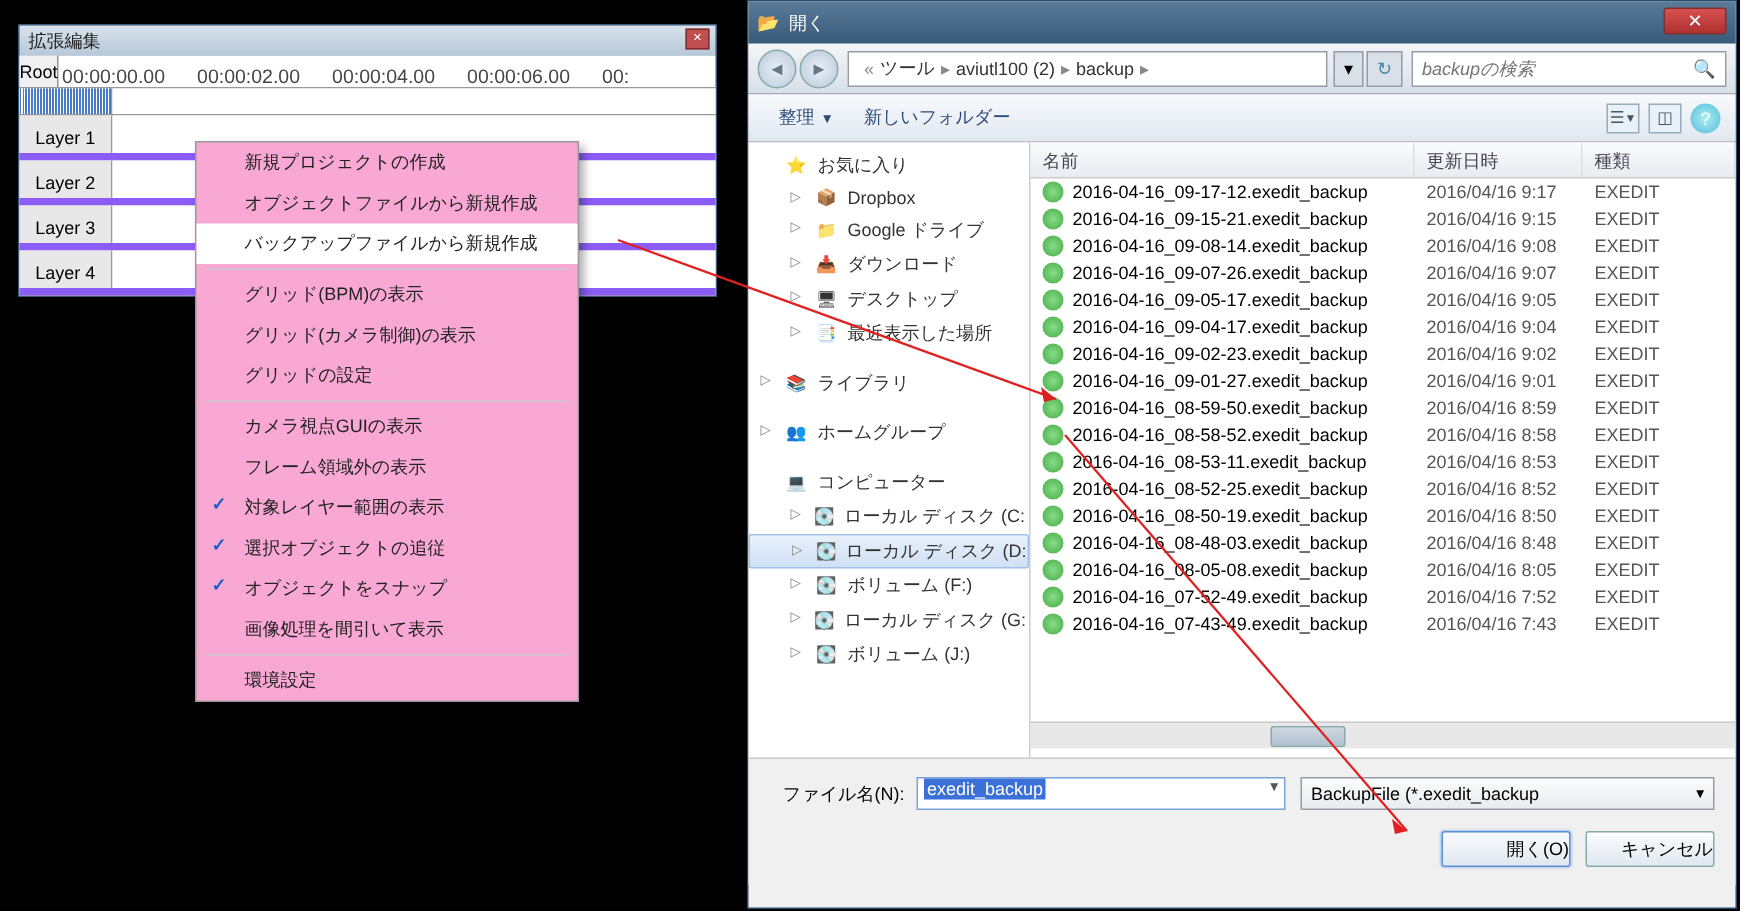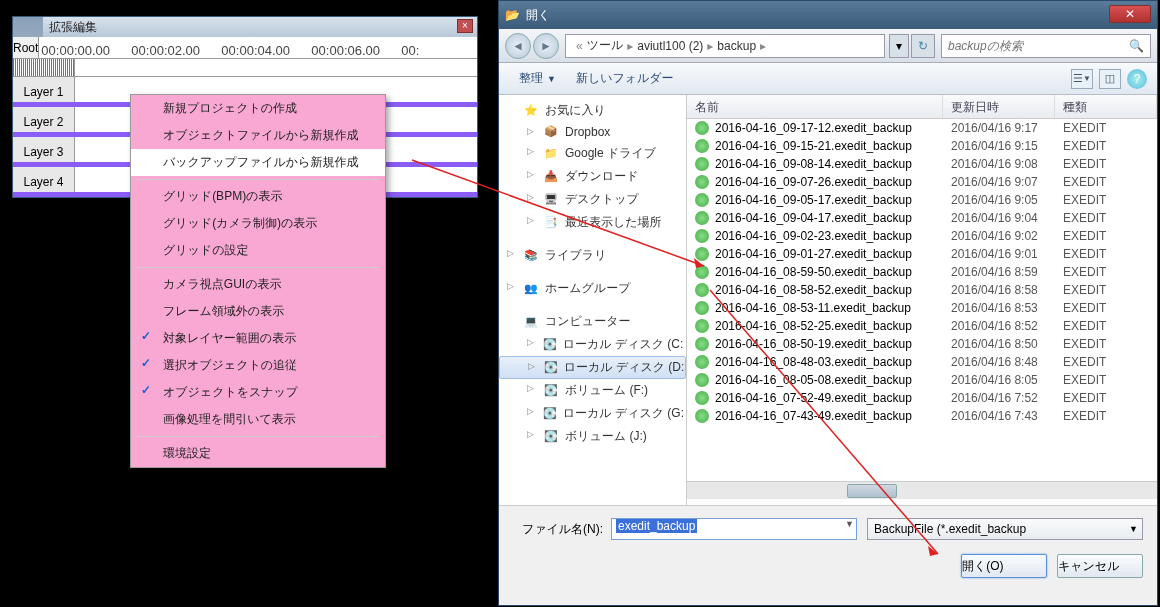--- a/index.html
+++ b/index.html
@@ -1,20 +1,20 @@
 <!DOCTYPE html>
 <html><head>
 <meta charset="utf-8">
 <style>
 * { box-sizing: border-box; margin: 0; padding: 0; font-family: "Meiryo UI", "MS UI Gothic", sans-serif; font-size: 12px; }
 body { background: #000; width: 1160px; height: 607px; position: relative; overflow: hidden; }
 
 
 .timeline-window { position: absolute; left: 12px; top: 16px; width: 466px; background: linear-gradient(#8aa0b8, #e8edf2); border: 1px solid #3a5a7a; box-shadow: 2px 2px 6px rgba(0,0,0,.4); }
-.timeline-title { height: 20px; background: linear-gradient(#d8e2ec, #b8c8d8); padding: 2px 6px; color: #222; position: relative; margin-left: 30px; }
+.timeline-title { height: 20px; background: linear-gradient(#d8e2ec, #b8c8d8); padding: 2px 6px; color: #222; position: relative; }
 .timeline-close { position: absolute; right: 4px; top: 2px; width: 16px; height: 14px; background: #c05050; color: #fff; text-align: center; line-height: 12px; font-size: 10px; border: 1px solid #803030; }
 .timeline-body { background: #fff; }
 .timeline-head { display: flex; height: 22px; border-bottom: 1px solid #999; }
 .root-cell { width: 62px; border-right: 1px solid #999; text-align: center; line-height: 22px; background: #f0f0f0; }
 .ruler-cell { flex: 1; display: flex; align-items: flex-end; font-size: 10px; color: #444; position: relative; padding-left: 2px; }
 .ruler-cell span { width: 90px; display: inline-block; font-size: 13px; }
 .wave-row { display: flex; height: 18px; border-bottom: 1px solid #999; }
 .wave-left { width: 62px; border-right: 1px solid #999; background: repeating-linear-gradient(90deg,#4a7ac8 0,#4a7ac8 1px,#fff 1px,#fff 2px); }
 .wave-right { flex: 1; background: #fff; }
 .layer-row { display: flex; height: 30px; border-bottom: 5px solid #8b5cf6; }
@@ -78,21 +78,21 @@
 
 .fd-bottom { padding: 12px 14px; background: #f0f0f0; border-top: 1px solid #ccc; }
 .fn-row { display: flex; align-items: center; margin-bottom: 14px; }
 .fn-label { width: 98px; text-align: right; padding-right: 8px; }
 .fn-input { width: 246px; height: 22px; border: 1px solid #7aa0d8; background: #fff; display: flex; align-items: flex-start; padding: 0 4px; margin-right: 10px; position: relative; }
 .fn-input .val { background: #3a70d8; color: #fff; padding: 0 2px; }
 .fn-input .drop { position: absolute; right: 2px; color: #555; font-size: 9px; }
 .fn-filter { flex: 1; height: 22px; border: 1px solid #99a; background: linear-gradient(#fafbfc,#e8ecf0); display: flex; align-items: center; padding: 0 6px; position: relative; }
 .fn-filter .drop { position: absolute; right: 4px; font-size: 9px; }
 .btn-row { display: flex; justify-content: flex-end; gap: 10px; }
-.dlg-btn { width: 86px; height: 24px; border: 1px solid #8aa; background: linear-gradient(#fafcfe,#e0e8f0); text-align: left; line-height: 22px; border-radius: 2px; }
+.dlg-btn { width: 86px; height: 24px; border: 1px solid #8aa; background: linear-gradient(#fafcfe,#e0e8f0); text-align: right; line-height: 22px; border-radius: 2px; }
 .dlg-btn.primary { border: 1px solid #5a90d8; box-shadow: 0 0 2px #6aa0e8; }
 
 
 .arrow { position: absolute; pointer-events: none; z-index: 20; }
 .arrow svg line { stroke: #e02020; stroke-width: 1.5; }
 .arrow svg polygon { fill: #e02020; }
 </style>
 </head>
 <body>
 

